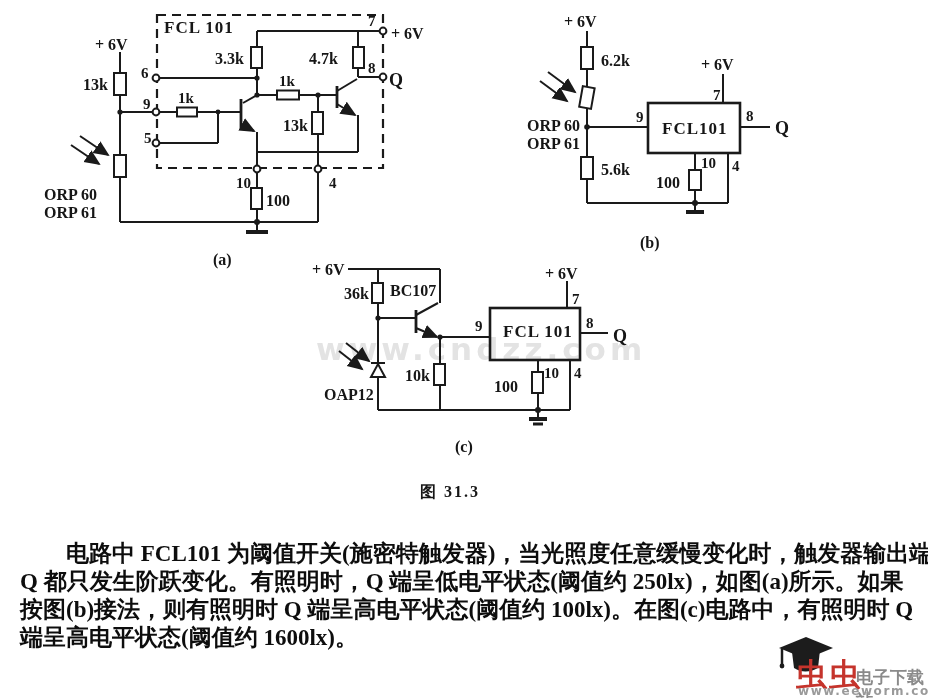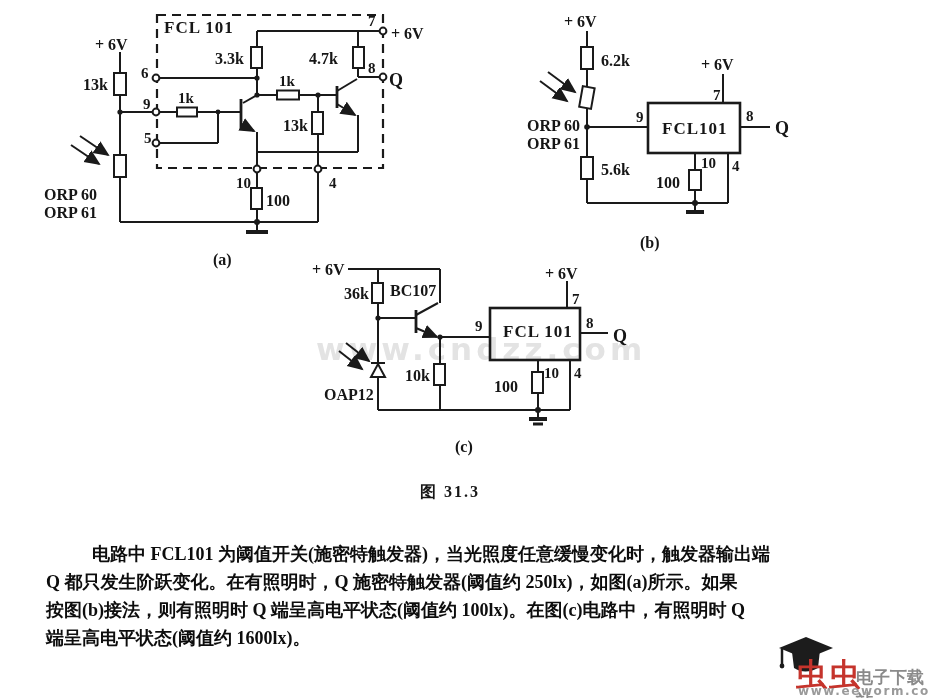--- a/index.html
+++ b/index.html
@@ -20,22 +20,22 @@
   .ic{font-size:17px;letter-spacing:1px;}
   .qlbl{font-size:18px;}
   .cap{font-size:16px;}
   .wm{
     font-family:"DejaVu Sans","Liberation Sans",sans-serif;
     font-weight:bold;font-size:31px;letter-spacing:4px;
     fill:#dadada;opacity:.75;
   }
   .figcap{font-size:16px;letter-spacing:2px;}
   .paragraph{
-    position:absolute;left:46px;top:540px;width:872px;
-    font-size:18px;line-height:28px;color:#0d0d0d;
+    position:absolute;left:20px;top:540px;width:872px;
+    font-size:23px;line-height:28px;color:#0d0d0d;
     font-family:"Liberation Serif","DejaVu Serif",serif;
     font-weight:bold;
   }
   .pline{white-space:nowrap;}
   .pline.indent{padding-left:46px;}
   .logo{
     position:absolute;left:772px;top:634px;width:156px;height:64px;
   }
   .logo .capicon{position:absolute;left:4px;top:2px;}
   .logo .brand{
@@ -227,21 +227,21 @@
       <text class="lbl" x="494" y="392">100</text>
       <text class="cap" x="455" y="452">(c)</text>
     </g>
 
     <text class="figcap" x="420" y="497">图 31.3</text>
   </svg>
 
   
   <div class="paragraph">
     <div class="pline indent">电路中 FCL101 为阈值开关(施密特触发器)，当光照度任意缓慢变化时，触发器输出端</div>
-    <div class="pline">Q 都只发生阶跃变化。在有照明时，Q 施密特触发器(阈值约 250lx)，如图(a)所示。如果</div>
+    <div class="pline">Q 都只发生阶跃变化。有照明时，Q 端呈低电平状态(阈值约 250lx)，如图(a)所示。如果</div>
     <div class="pline">按图(b)接法，则有照明时 Q 端呈高电平状态(阈值约 100lx)。在图(c)电路中，有照明时 Q</div>
     <div class="pline">端呈高电平状态(阈值约 1600lx)。</div>
   </div>
 
   
   <div class="logo">
     <svg class="capicon" width="58" height="42" viewBox="0 0 58 42">
       <polygon points="30,1 57,12 30,23 3,12" fill="#1c1c1c"></polygon>
       <path d="M16,16 L44,14 L42,32 Q29,39 18,32 Z" fill="#1c1c1c"></path>
       <path d="M6,13 L6,28" stroke="#1c1c1c" stroke-width="2.5" fill="none"></path>

